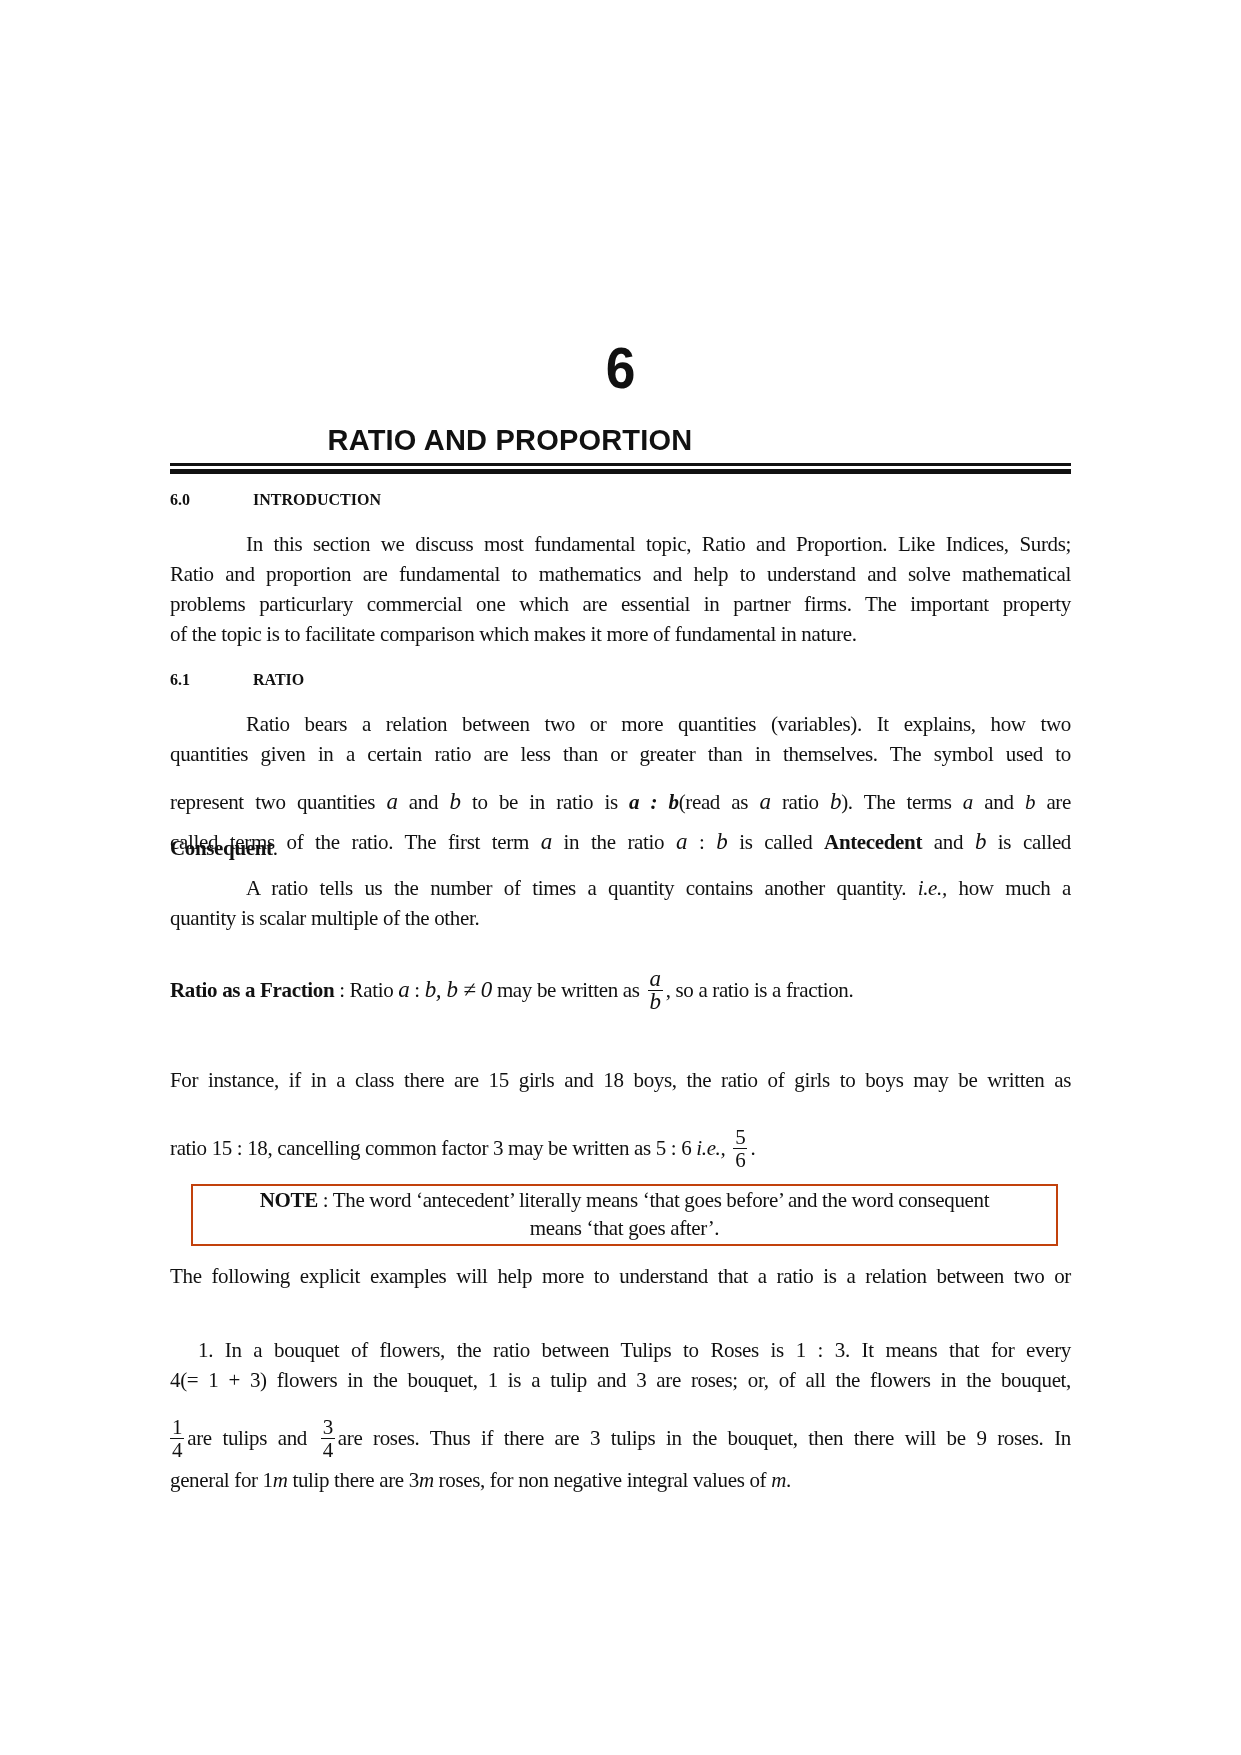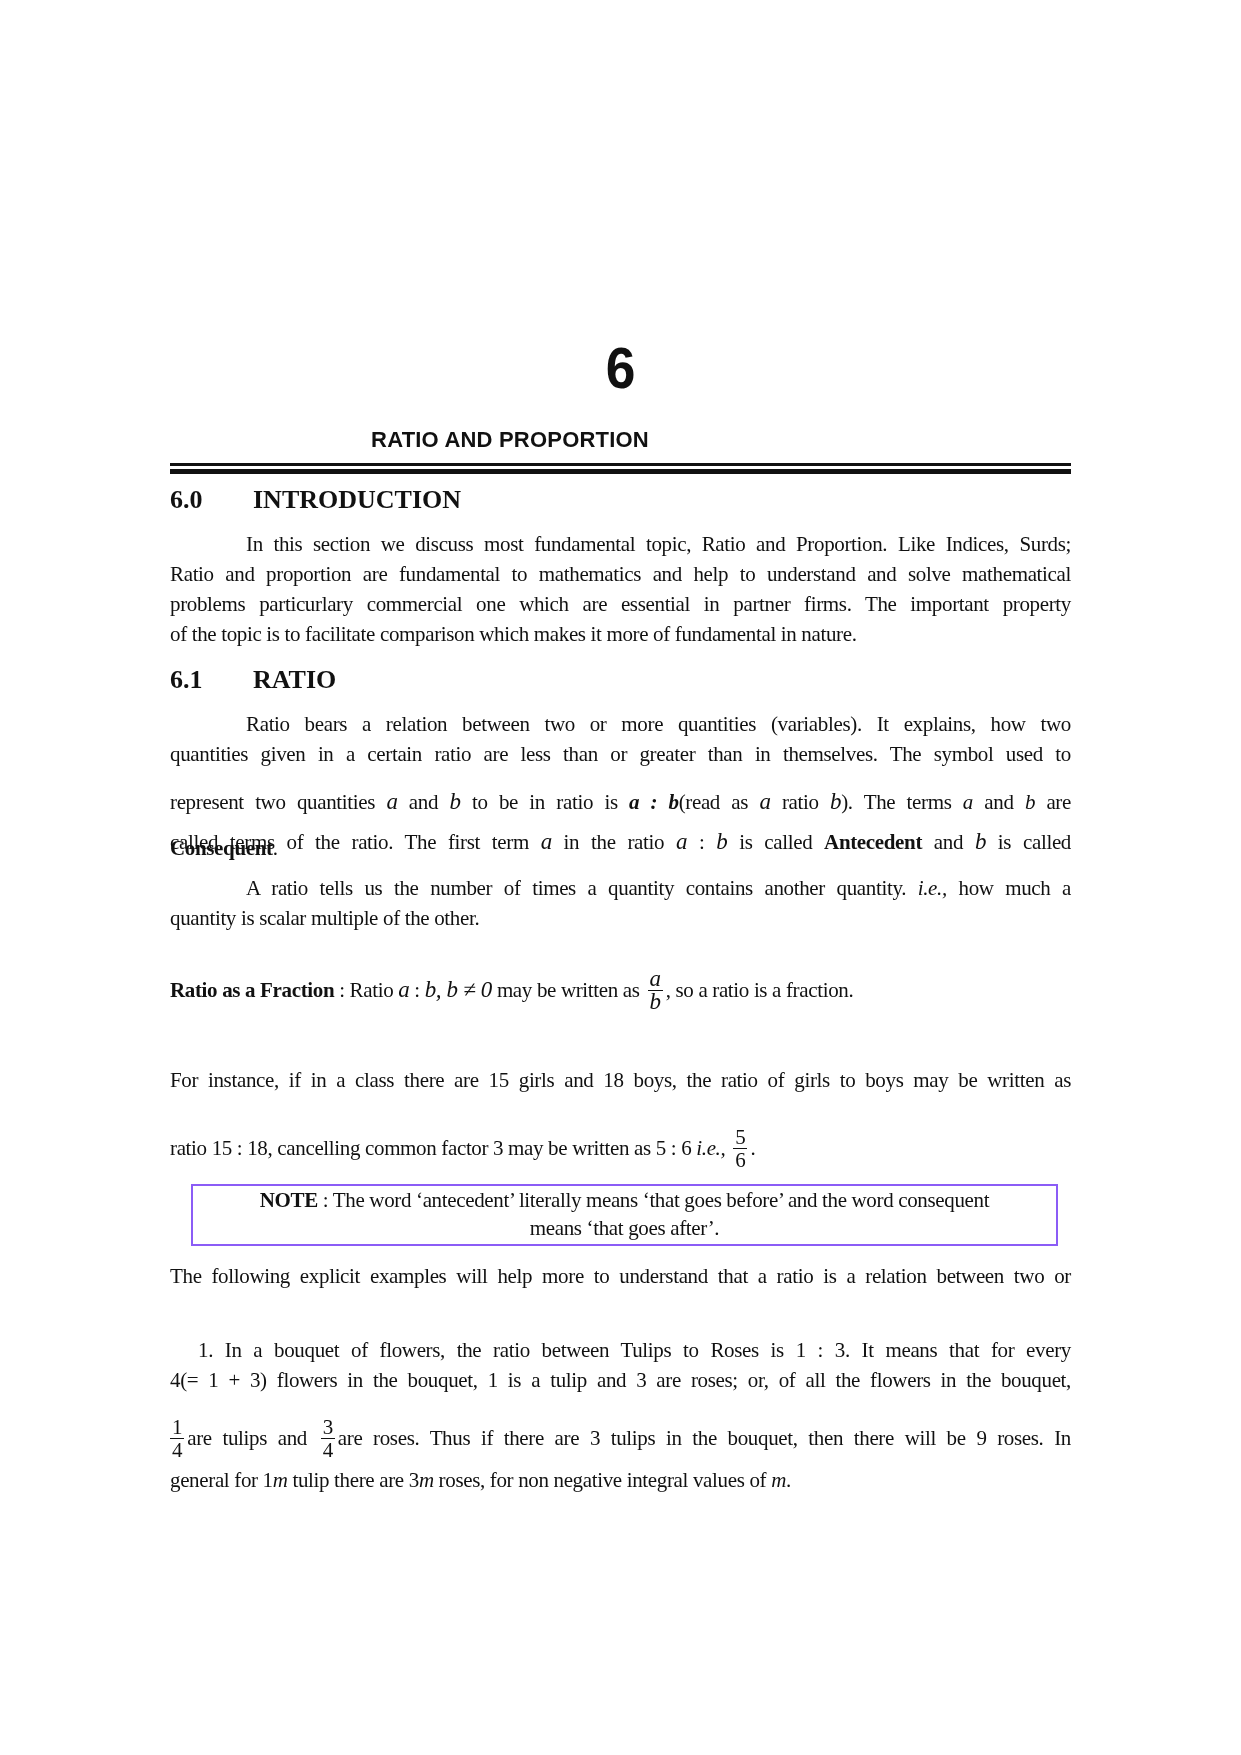--- a/index.html
+++ b/index.html
@@ -14,33 +14,33 @@
       position: absolute; left: 0; width: 1241px; top: 336px;
       text-align: center;
       font-family: "Liberation Sans", "DejaVu Sans", sans-serif;
       font-weight: bold; font-size: 58px; line-height: 64px;
       transform: scaleX(0.92);
     }
     .chapter-title {
       position: absolute; left: 0; width: 1020px; top: 424px;
       text-align: center;
       font-family: "Liberation Sans", "DejaVu Sans", sans-serif;
-      font-weight: bold; font-size: 22px; line-height: 32px;
+      font-weight: bold; font-size: 29px; line-height: 32px;
       letter-spacing: 0.2px;
     }
     .rule-thin {
       position: absolute; left: 170px; width: 901px; top: 463px; height: 3px; background: #111;
     }
     .rule-thick {
       position: absolute; left: 170px; width: 901px; top: 469px; height: 5px; background: #111;
     }
 
     .heading {
       position: absolute; left: 170px;
-      font-weight: bold; font-size: 26px; line-height: 28px;
+      font-weight: bold; font-size: 16px; line-height: 28px;
     }
     .heading .num { display: inline-block; width: 83px; }
 
     .line {
       position: absolute; left: 170px; width: 901px;
       font-size: 21px; line-height: 28px; white-space: nowrap;
       letter-spacing: -0.35px;
     }
     .justify { text-align: justify; text-align-last: justify; }
     .indent { padding-left: 76px; box-sizing: border-box; }
@@ -52,21 +52,21 @@
 
     .frac {
       display: inline-block; vertical-align: middle; text-align: center;
       line-height: 22px; margin: 0 3px; position: relative; top: -2px;
     }
     .frac .num-p { display: block; border-bottom: 1.5px solid #111; padding: 0 2px; }
     .frac .den-p { display: block; padding: 0 2px; }
 
     .note-box {
       position: absolute; left: 191px; top: 1184px; width: 863px; height: 58px;
-      border: 2px solid #8b5cf6; box-sizing: content-box;
+      border: 2px solid #c2410c; box-sizing: content-box;
       font-size: 21px; line-height: 28px; text-align: center;
       letter-spacing: -0.35px;
     }
     .note-box .nl { display: block; }
   </style>
 </head>
 <body>
 
 <div class="page">
 

